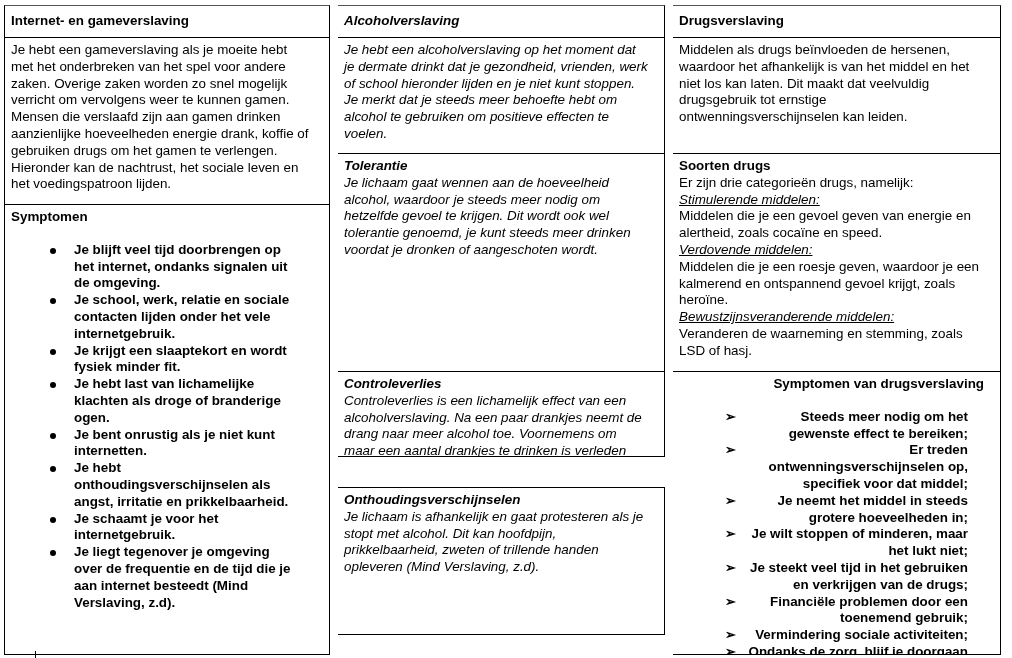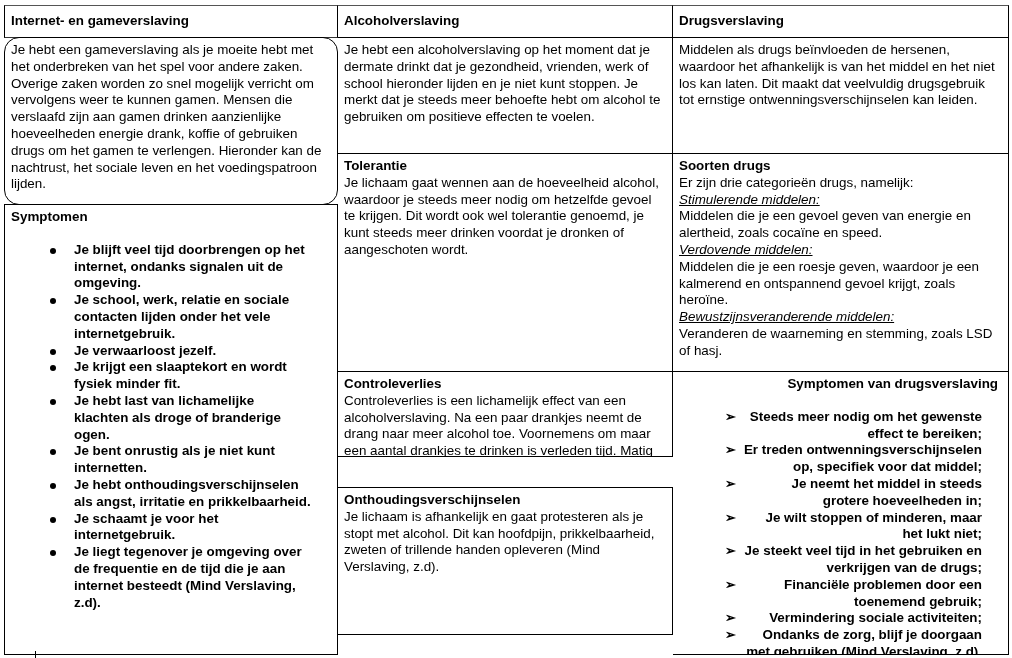--- a/index.html
+++ b/index.html
@@ -24,30 +24,30 @@
       width: 1005px;
       height: 650px;
     }
     .col {
       position: absolute;
       top: 0;
       height: 650px;
       box-sizing: border-box;
     }
     .col-1 { left: 0; width: 334px; }
-    .col-2 { left: 334px; width: 335px; }
+    .col-2 { left: 334px; width: 335px; font-style: italic; }
     .col-3 { left: 669px; width: 336px; }
 
     .cell {
       position: absolute;
       left: 0;
-      right: 0;
+      right: 8px;
       box-sizing: border-box;
       border: 1px solid #000000;
-      padding: 4px 10px 4px 6px;
+      padding: 4px 16px 4px 6px;
       overflow: hidden;
     }
     .col-2 .cell, .col-3 .cell { border-left: none; }
 
     .header-cell {
       top: 0;
       height: 33px;
       border-top: 1.5px solid #555;
       border-bottom: 1.5px solid #333;
       padding-top: 7px;
@@ -106,29 +106,28 @@
   </style>
 </head>
 <body>
 
 <div class="page">
 
   <div class="col col-1">
     <div class="cell header-cell">
       <span>Internet- en gameverslaving</span>
     </div>
-    <div class="cell" style="top:32px; height:168px;border-radius:15px;">
+    <div class="cell" style="top:32px; height:168px;">
       <span class="para">Je hebt een gameverslaving als je moeite hebt met het onderbreken van het spel voor andere zaken. Overige zaken worden zo snel mogelijk verricht om vervolgens weer te kunnen gamen. Mensen die verslaafd zijn aan gamen drinken aanzienlijke hoeveelheden energie drank, koffie of gebruiken drugs om het gamen te verlengen. Hieronder kan de nachtrust, het sociale leven en het voedingspatroon lijden.</span>
     </div>
     <div class="cell" style="top:199px; height:451px;">
       <span class="section-title">Symptomen</span>
       <ul class="bullets dots">
         <li><span class="marker"></span><span>Je blijft veel tijd doorbrengen op het internet, ondanks signalen uit de omgeving.</span></li>
         <li><span class="marker"></span><span>Je school, werk, relatie en sociale contacten lijden onder het vele internetgebruik.</span></li>
-        <li><span class="marker"></span><span>Je verwaarloost jezelf.</span></li>
         <li><span class="marker"></span><span>Je krijgt een slaaptekort en wordt fysiek minder fit.</span></li>
         <li><span class="marker"></span><span>Je hebt last van lichamelijke klachten als droge of branderige ogen.</span></li>
         <li><span class="marker"></span><span>Je bent onrustig als je niet kunt internetten.</span></li>
         <li><span class="marker"></span><span>Je hebt onthoudingsverschijnselen als angst, irritatie en prikkelbaarheid.</span></li>
         <li><span class="marker"></span><span>Je schaamt je voor het internetgebruik.</span></li>
         <li><span class="marker"></span><span>Je liegt tegenover je omgeving over de frequentie en de tijd die je aan internet besteedt (Mind Verslaving, z.d).</span></li>
       </ul>
     </div>
   </div>
 

